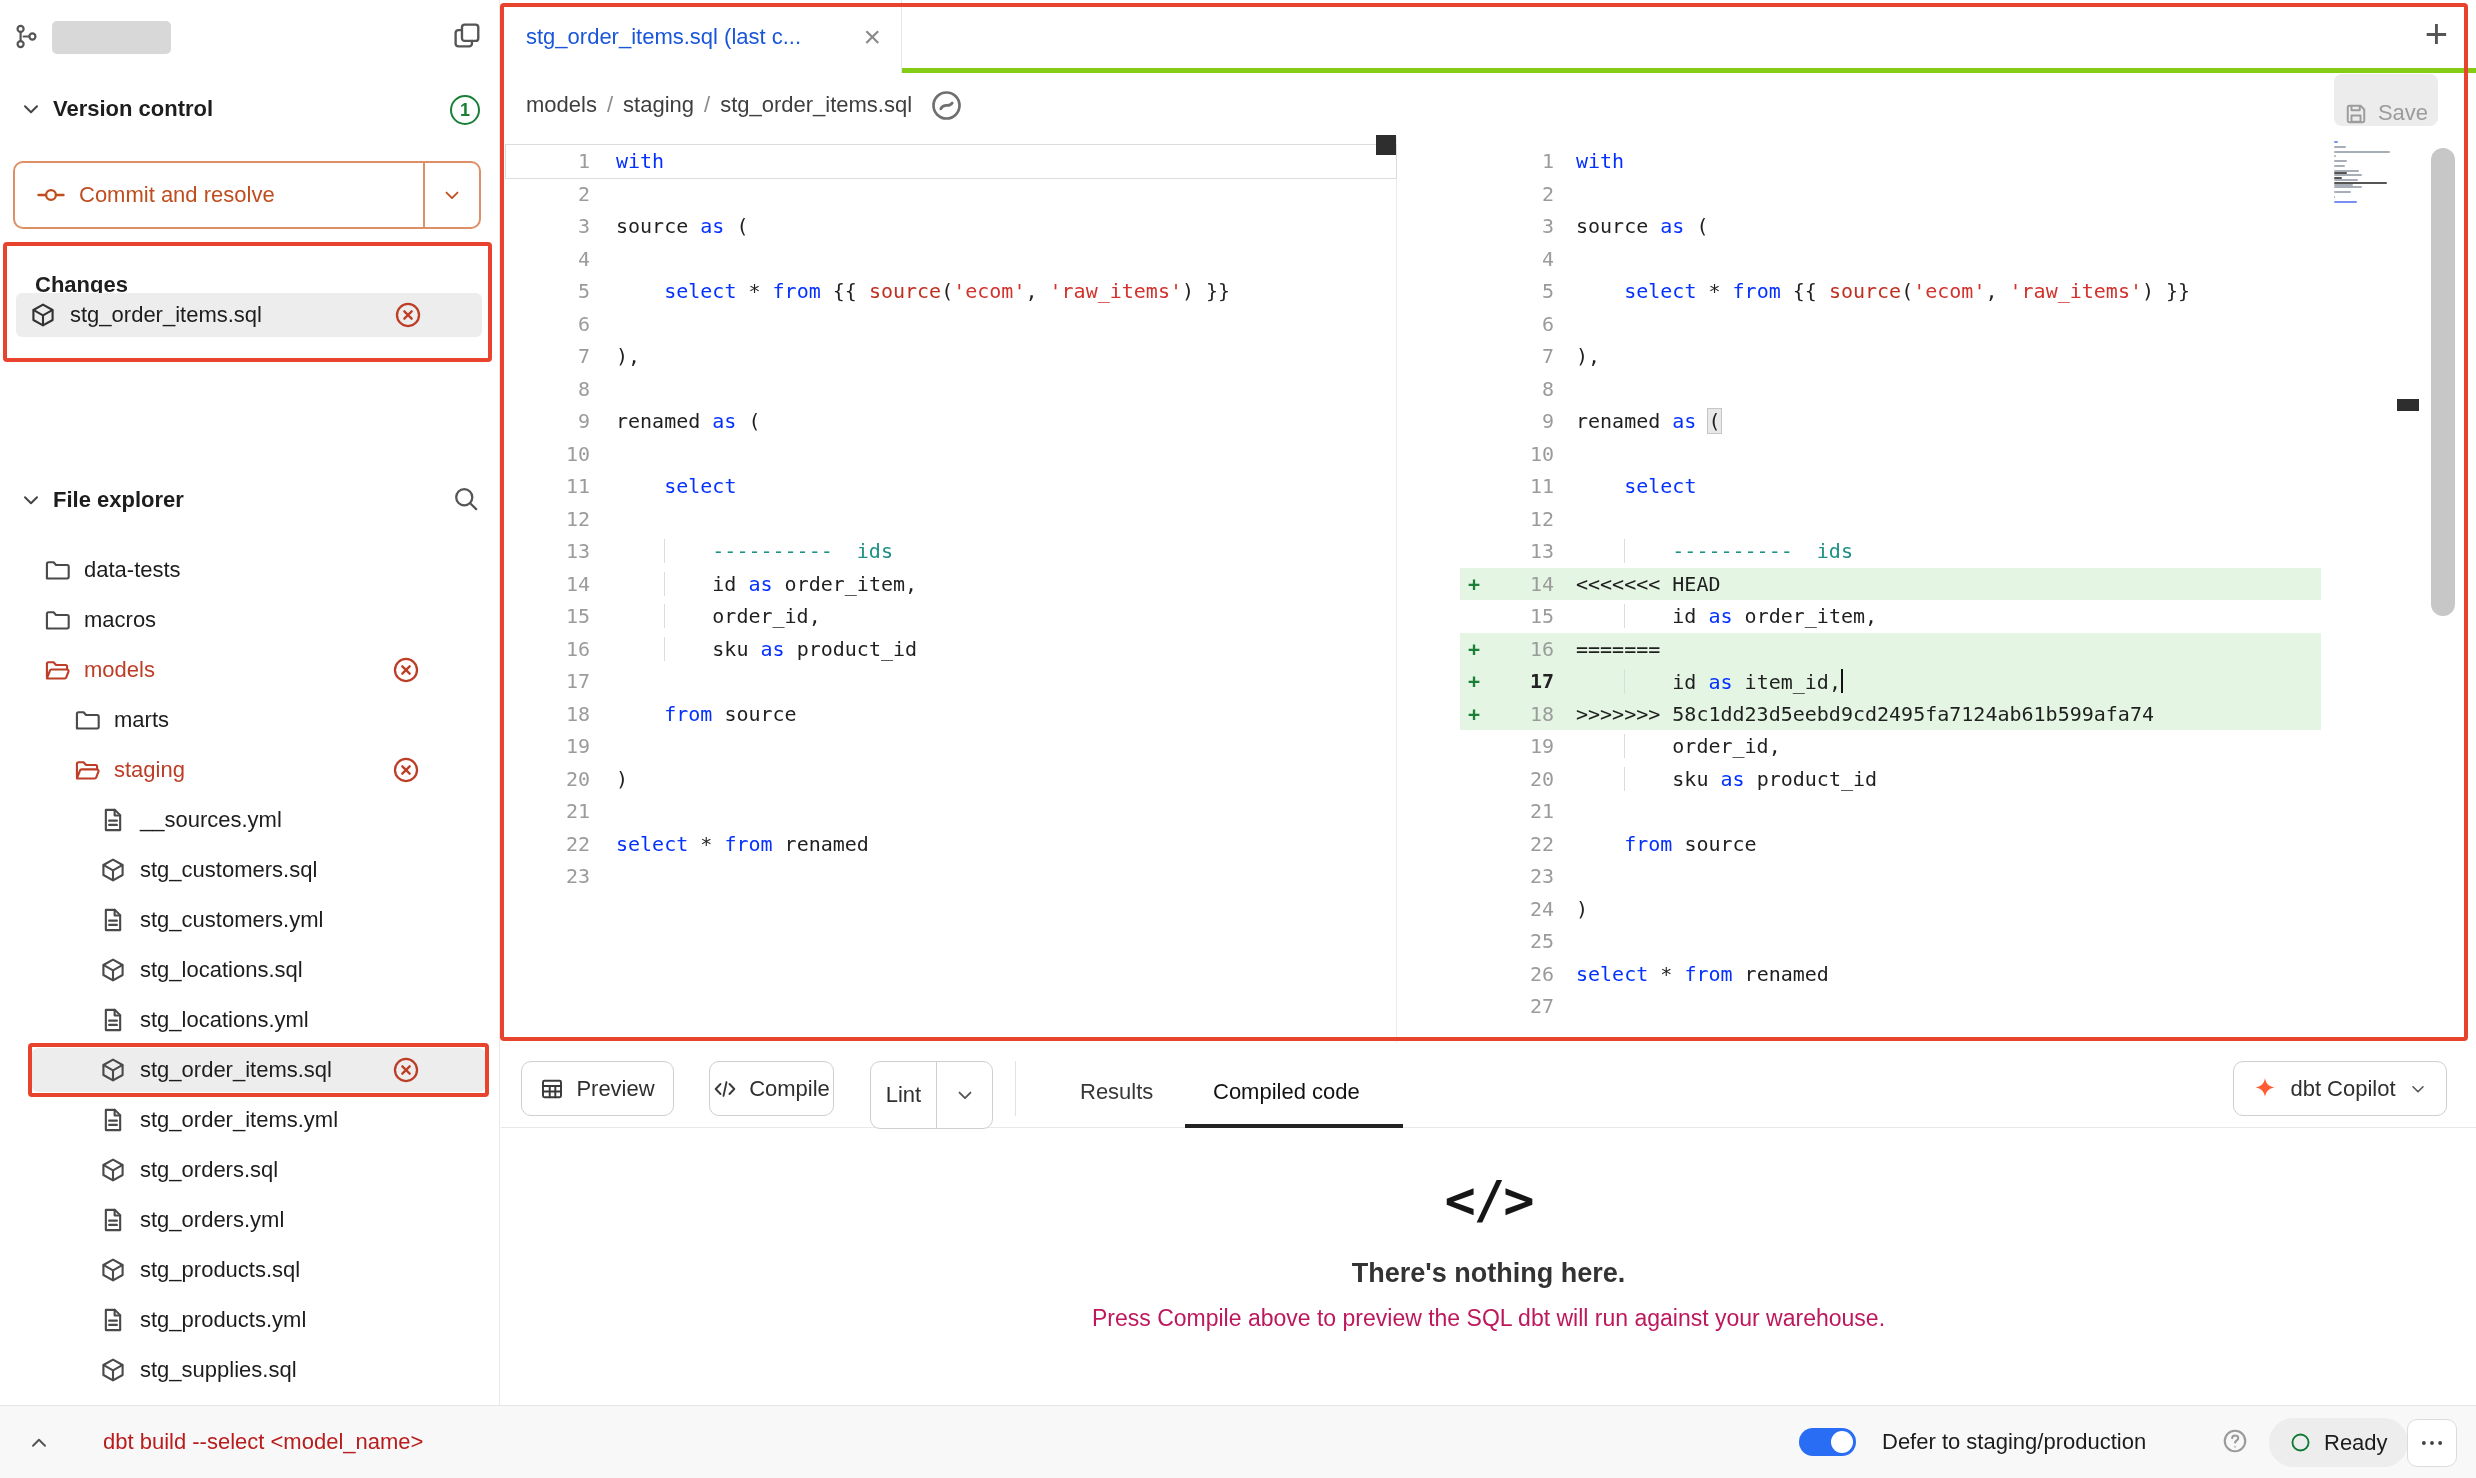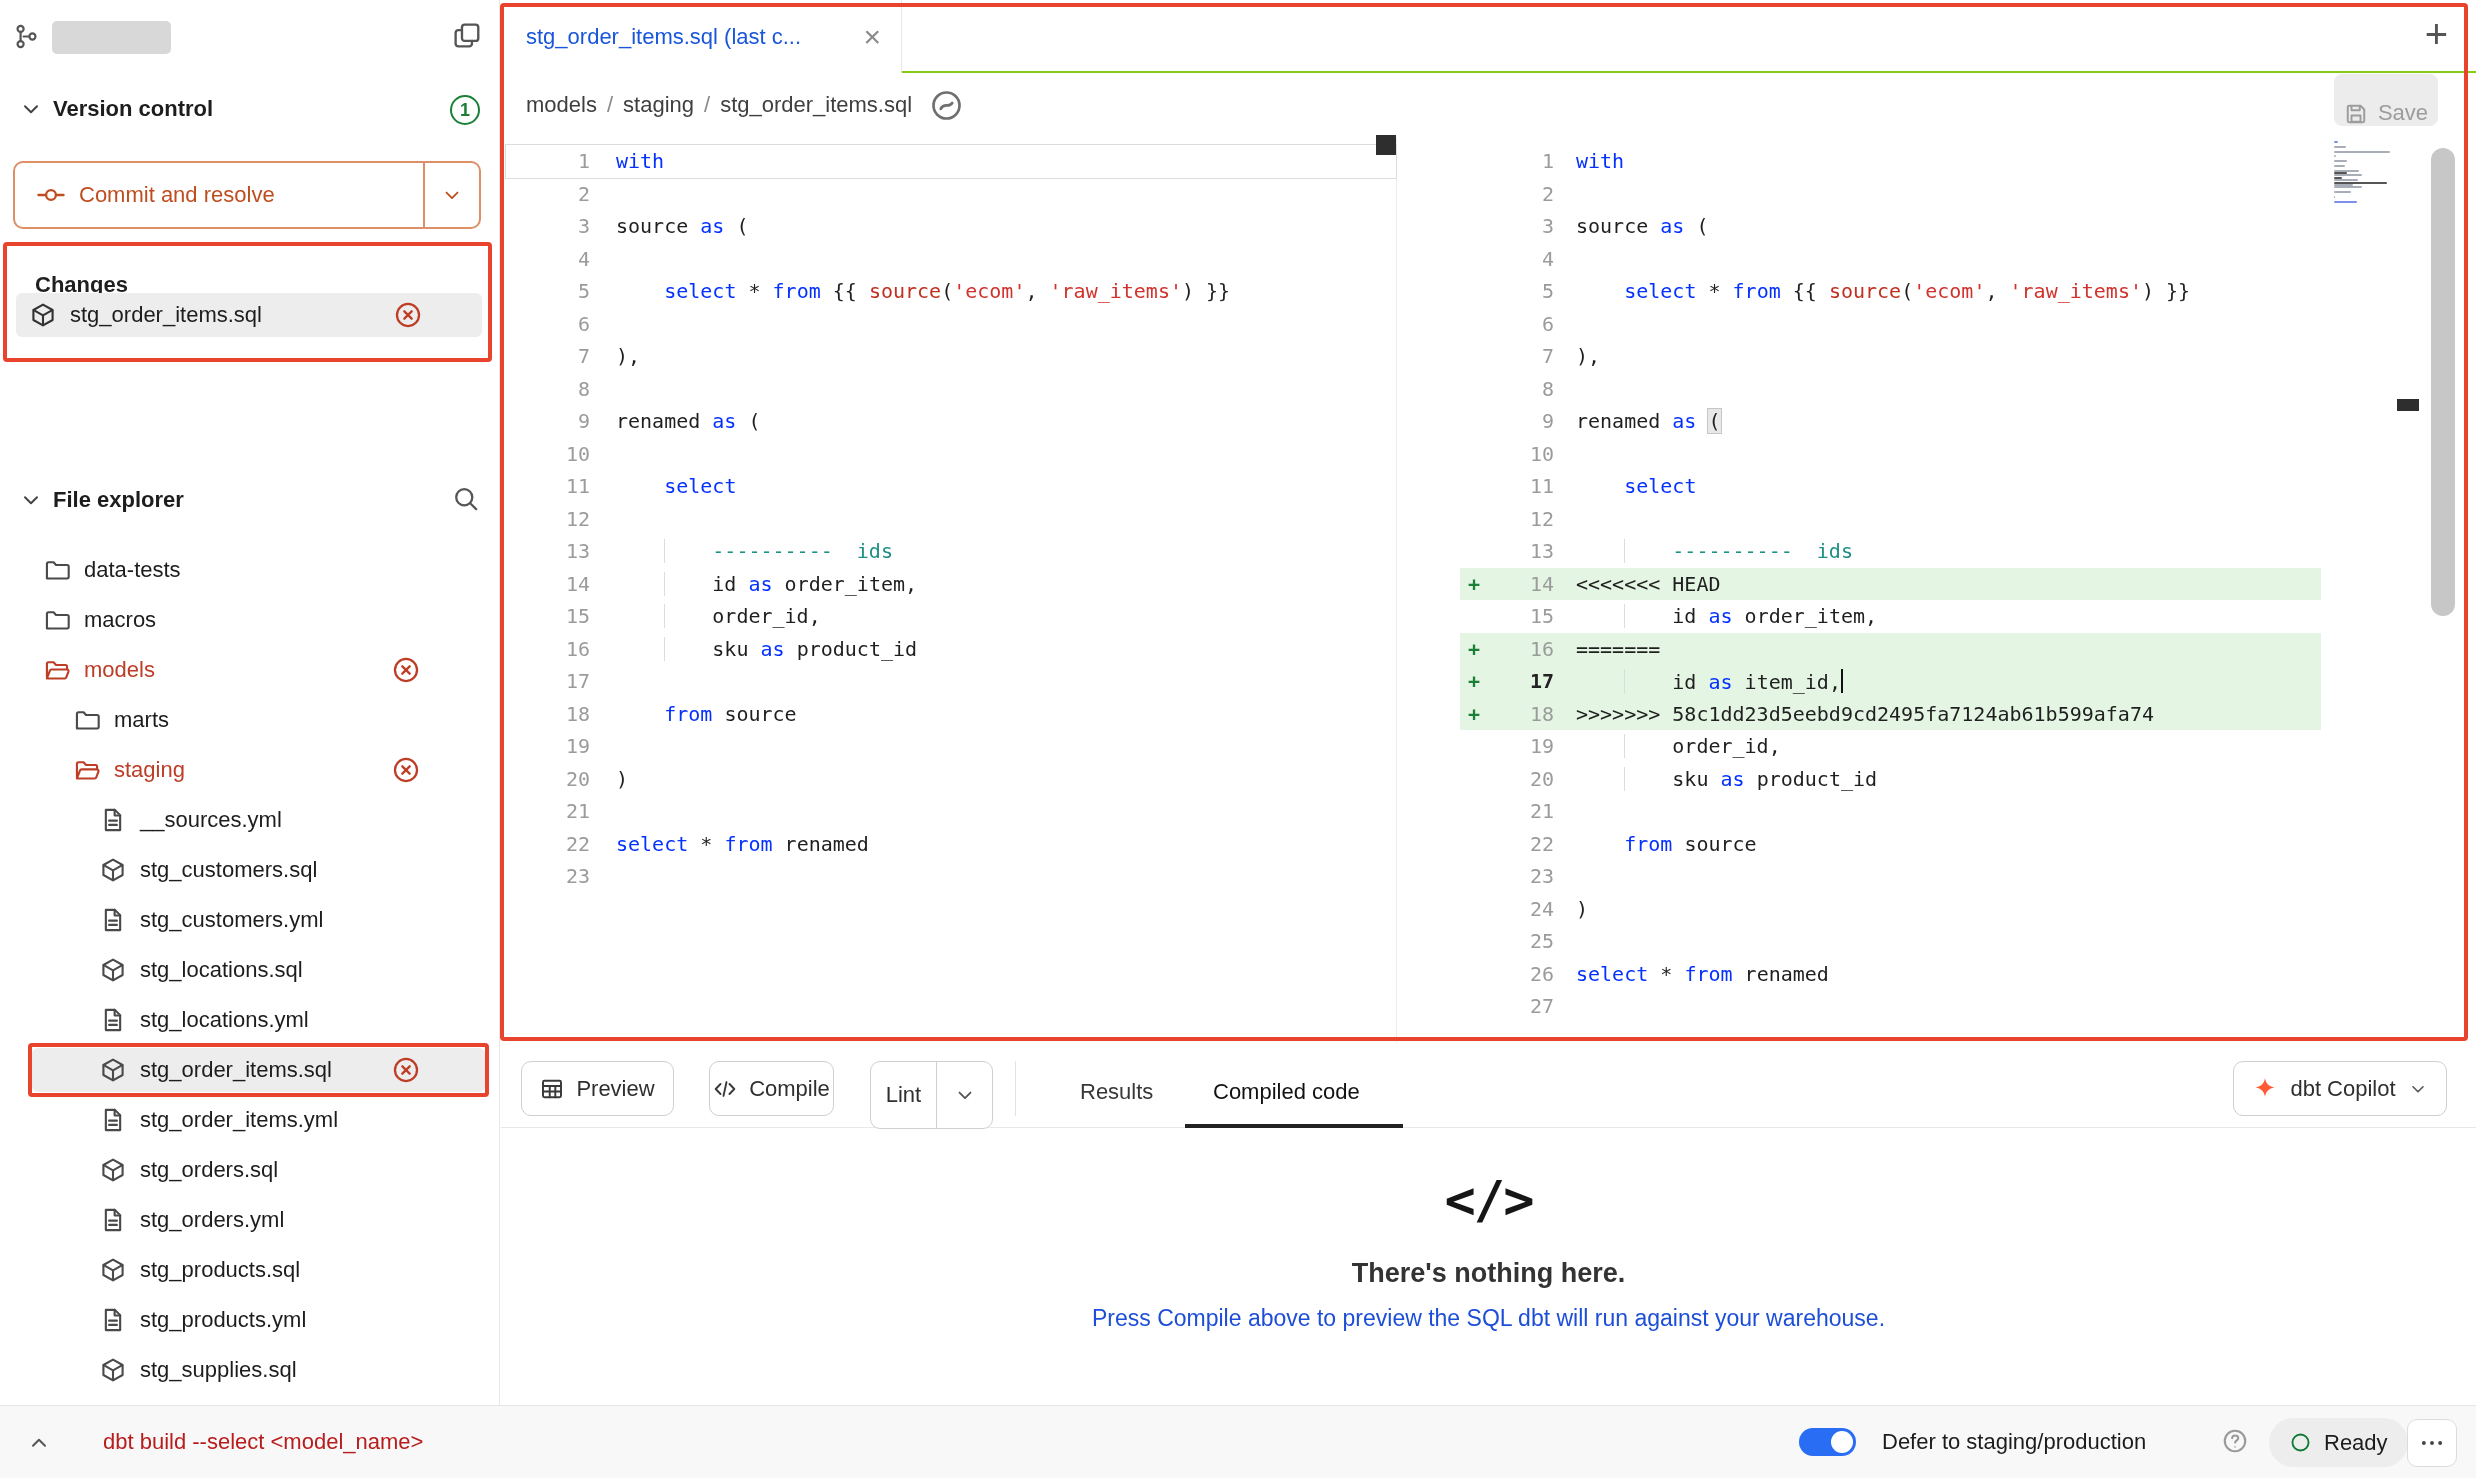--- a/index.html
+++ b/index.html
@@ -43,21 +43,21 @@
   .tree-row.lvl2{padding-left:100px;}
   .tree-row.modified{color:var(--modified,#bd3d26);}
   .tree-row.modified .tree-icon{color:var(--modified,#bd3d26);}
   .tree-row .xbadge{position:absolute;left:392px;width:28px;height:28px;color:var(--modified,#bd3d26);}
   .tree-row.selected::before{content:"";position:absolute;left:32px;right:14px;top:3px;bottom:3px;background:#ededed;border-radius:6px;z-index:-1;}
   .tree-row{z-index:0;}
   .tree-row.annotated::after{content:"";position:absolute;left:28px;right:10px;top:-2px;bottom:-2px;border:4px solid var(--annotation,#e8432d);border-radius:4px;pointer-events:none;}
   .tree-label{white-space:nowrap;}
 
   
-  .tabbar{position:absolute;left:501px;right:0;top:0;height:73px;background:#fff;border-bottom:2px solid #84cc16;}
+  .tabbar{position:absolute;left:501px;right:0;top:0;height:73px;background:#fff;border-bottom:5px solid #84cc16;}
   .tab{position:absolute;left:1px;top:0;width:400px;height:73px;background:#fff;border-right:1px solid #e7e7e7;display:flex;align-items:center;padding:0 20px 0 24px;cursor:pointer;}
   .tab-title{font-size:22px;color:var(--tab-title,#1a56db);white-space:nowrap;overflow:hidden;flex:1;}
   .tab-close{font-size:30px;color:#8a8a8a;margin-left:12px;line-height:1;cursor:pointer;}
   .new-tab{position:absolute;right:28px;top:14px;font-size:40px;color:#555;line-height:1;cursor:pointer;}
 
   .breadcrumb-row{position:absolute;left:501px;right:0;top:73px;height:64px;background:#fff;display:flex;align-items:center;}
   .breadcrumb{margin-left:25px;font-size:22px;color:#3f3f3f;display:flex;align-items:center;gap:10px;}
   .breadcrumb .sep{color:#8a8a8a;}
   .format-icon{width:33px;height:33px;color:#6f6f6f;margin-left:18px;cursor:pointer;}
   .save-btn{position:absolute;left:2334px;top:74px;width:104px;height:52px;background:#ececec;border-radius:8px;display:flex;align-items:flex-end;justify-content:center;gap:10px;color:#9c9c9c;font-size:22px;font-weight:500;cursor:pointer;}
@@ -113,21 +113,21 @@
   .tab-compiled{left:712px;color:#121212;font-weight:500;}
   .active-underline{position:absolute;left:684px;top:69px;width:218px;height:4px;background:#222;}
   .copilot-btn{position:absolute;left:1732px;top:6px;width:214px;height:55px;border:1px solid #cfcfcf;border-radius:10px;background:#fff;display:flex;align-items:center;justify-content:center;gap:12px;font-size:22px;color:#2f2f2f;cursor:pointer;}
   .copilot-btn .sparkle{width:26px;height:26px;}
   .copilot-btn .chev{width:20px;height:20px;color:#555;}
 
   
   .empty{position:absolute;left:501px;right:0;top:1170px;text-align:center;}
   .empty-glyph{font-family:"DejaVu Sans Mono",monospace;font-size:52px;font-weight:bold;color:#161616;letter-spacing:-2px;}
   .empty-title{margin-top:28px;font-size:27px;font-weight:bold;color:#333;}
-  .empty-sub{margin-top:16px;font-size:23px;color:#1d4ed8;}
+  .empty-sub{margin-top:16px;font-size:23px;color:#be185d;}
 
   
   .bottombar{position:absolute;left:0;right:0;bottom:0;height:73px;background:#f8f8f8;border-top:1px solid #e6e6e6;}
   .bb-chevron{position:absolute;left:27px;top:1431px;width:24px;height:24px;color:#555;cursor:pointer;}
   .bb-cmd{position:absolute;left:103px;top:1429px;font-size:22px;color:#b91c1c;}
   .toggle{position:absolute;left:1799px;top:1428px;width:57px;height:28px;background:var(--toggle-on,#2a6df5);border-radius:14px;cursor:pointer;}
   .toggle-knob{position:absolute;right:3px;top:3px;width:22px;height:22px;background:#fff;border-radius:50%;}
   .bb-defer{position:absolute;left:1882px;top:1429px;font-size:22px;color:#1c1c1c;}
   .bb-help{position:absolute;left:2222px;top:1428px;width:26px;height:26px;color:#9a9a9a;cursor:pointer;}
   .ready-pill{position:absolute;left:2269px;top:1418px;height:49px;padding:0 20px;background:#ededed;border-radius:25px;display:flex;align-items:center;gap:12px;font-size:22px;color:#1c1c1c;}

